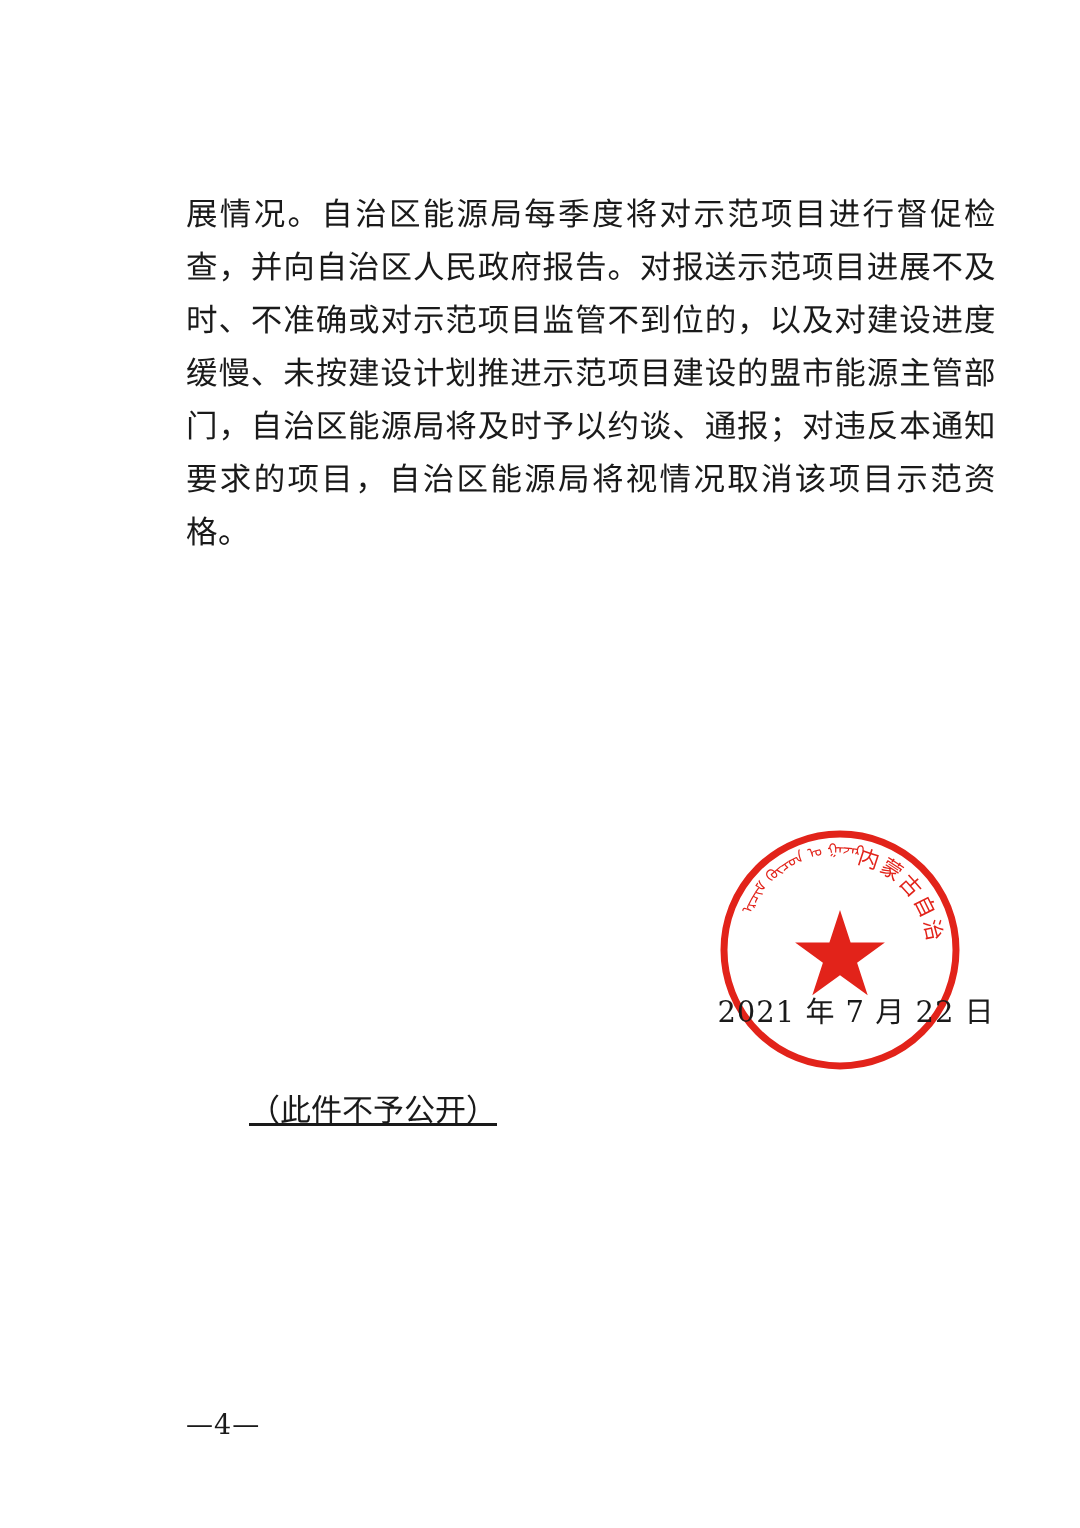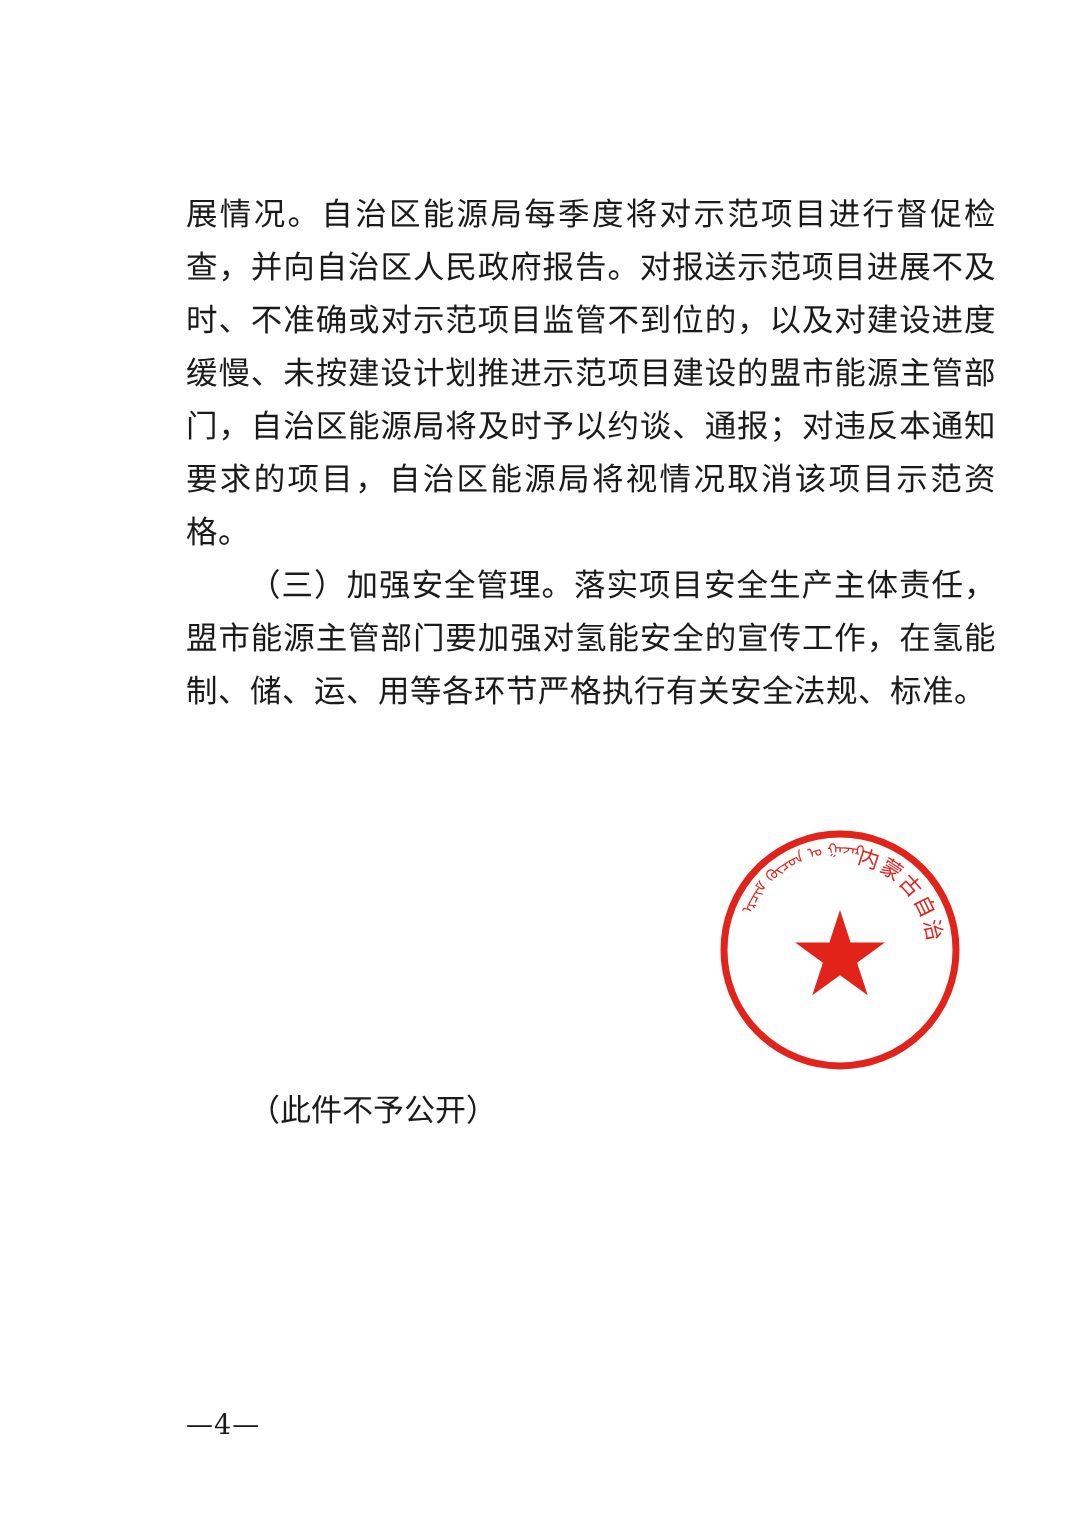--- a/index.html
+++ b/index.html
@@ -53,20 +53,21 @@
   }
   .note {
     position: absolute;
     left: 140px;
     top: 1085px;
     width: 810px;
     font-size: 31px;
     line-height: 50px;
     text-indent: 63px;
     color: #1a1a1a;
+    text-decoration: underline;
   }
   .page-number {
     position: absolute;
     left: 140px;
     bottom: 88px;
     font-size: 27px;
     letter-spacing: 1px;
     color: #1a1a1a;
   }
 
@@ -95,21 +96,20 @@
     white-space: nowrap;
   }
 </style>
 </head>
 <body>
 
 <div class="page">
 
   <div class="body-text">
     <p class="para">展情况。自治区能源局每季度将对示范项目进行督促检查，并向自治区人民政府报告。对报送示范项目进展不及时、不准确或对示范项目监管不到位的，以及对建设进度缓慢、未按建设计划推进示范项目建设的盟市能源主管部门，自治区能源局将及时予以约谈、通报；对违反本通知要求的项目，自治区能源局将视情况取消该项目示范资格。</p>
-    <p class="para indent">（三）加强安全管理。落实项目安全生产主体责任，盟市能源主管部门要加强对氢能安全的宣传工作，在氢能制、储、运、用等各环节严格执行有关安全法规、标准。</p>
   </div>
 
 
   <div class="seal">
     <svg viewBox="0 0 244 244" xmlns="http://www.w3.org/2000/svg" aria-hidden="true">
       <defs>
         <path id="arcTop" d="M 26,122 A 96,96 0 0 1 218,122" fill="none"></path>
         <path id="arcChinese" d="M 34,122 A 88,88 0 0 1 210,122" fill="none"></path>
       </defs>
       <circle cx="122" cy="122" r="116" fill="none" stroke="#e2231a" stroke-width="7"></circle>
@@ -119,18 +119,19 @@
       <text font-family="'DejaVu Sans','Liberation Sans',sans-serif" font-size="15" fill="#e2231a" letter-spacing="2">
         <textPath href="#arcTop" startOffset="12%">ᠡᠷᠴᠢᠮ ᠬᠦᠴᠦᠨ ᠤ ᠭᠠᠵᠠᠷ</textPath>
       </text>
 
       <text font-family="'DejaVu Serif','Liberation Serif',serif" font-size="21" fill="#e2231a" letter-spacing="2">
         <textPath href="#arcChinese" startOffset="56%">内蒙古自治区能源局</textPath>
       </text>
     </svg>
   </div>
 
+  <div class="seal-date">2021 年 7 月 22 日</div>
 
   <div class="note">（此件不予公开）</div>
 
   <div class="page-number">—4—</div>
 
 </div>
 
 </body></html>

